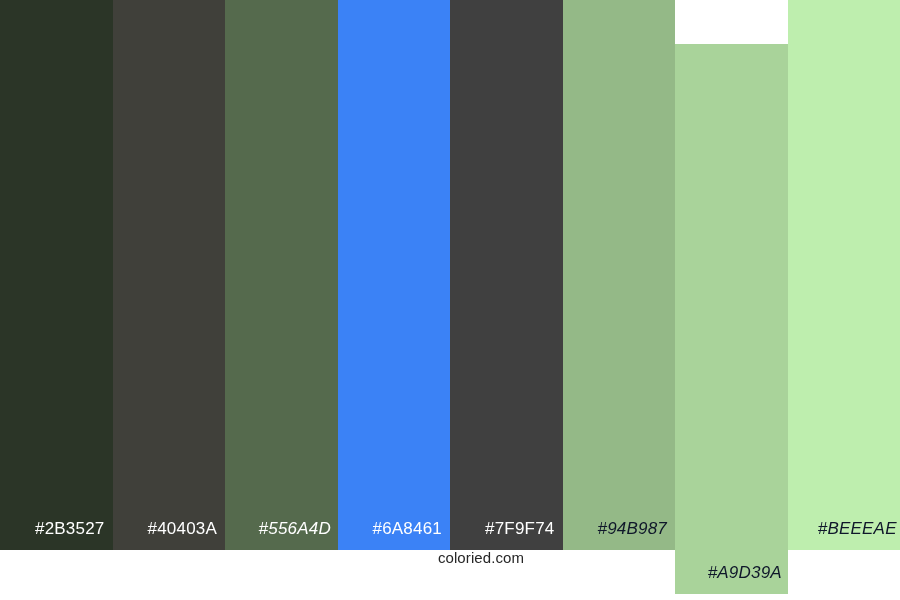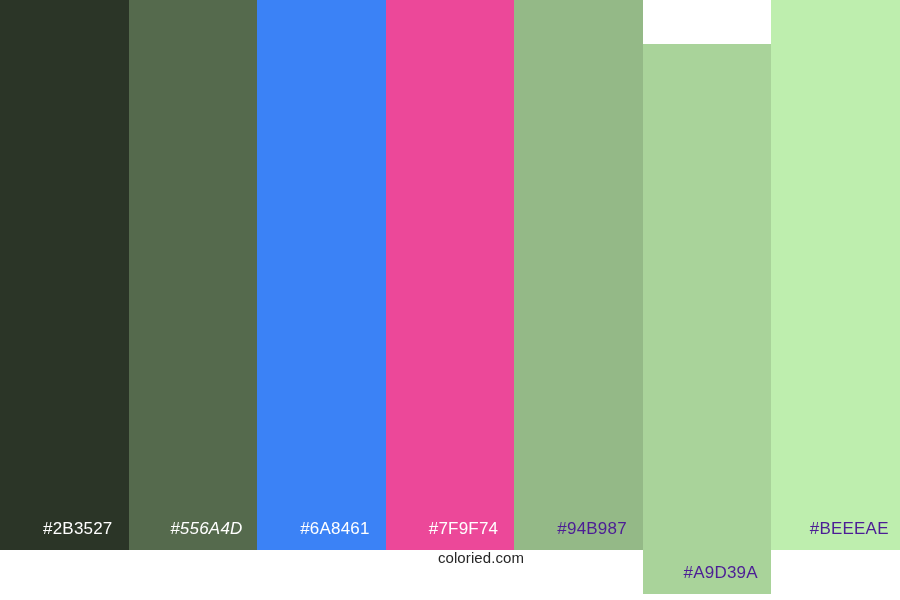--- a/index.html
+++ b/index.html
@@ -55,21 +55,22 @@
     user-select: text;
     white-space: nowrap;
     padding-left: 27px;
   }
 
   .swatch-label.on-dark {
     color: #ffffff;
   }
 
   .swatch-label.on-light {
-    color: #4c1d95;
+    color: #0f172a;
+    font-style: italic;
   }
 
   
   .footer {
     flex: 1 1 auto;
     width: 900px;
     height: 50px;
     background: #ffffff;
     display: flex;
     align-items: flex-start;
@@ -89,27 +90,30 @@
 </style>
 </head>
 <body>
 
 <div class="palette-page">
 
   <div class="swatch-strip">
       <div class="swatch" style="background-color: rgb(43, 53, 39);">
         <span class="swatch-label on-dark">#2B3527</span>
       </div>
+      <div class="swatch" style="background-color: rgb(64, 64, 58);">
+        <span class="swatch-label on-dark">#40403A</span>
+      </div>
       <div class="swatch" style="background-color: rgb(85, 106, 77); font-style: italic;">
         <span class="swatch-label on-dark">#556A4D</span>
       </div>
       <div class="swatch" style="background-color: #3b82f6;">
         <span class="swatch-label on-dark">#6A8461</span>
       </div>
-      <div class="swatch" style="background-color: #ec4899;">
+      <div class="swatch" style="background-color: #404040;">
         <span class="swatch-label on-dark">#7F9F74</span>
       </div>
       <div class="swatch" style="background-color: rgb(148, 185, 135);">
         <span class="swatch-label on-light">#94B987</span>
       </div>
       <div class="swatch" style="background-color: rgb(169, 211, 154); margin-top: 44px;">
         <span class="swatch-label on-light">#A9D39A</span>
       </div>
       <div class="swatch" style="background-color: rgb(190, 238, 174);">
         <span class="swatch-label on-light">#BEEEAE</span>

